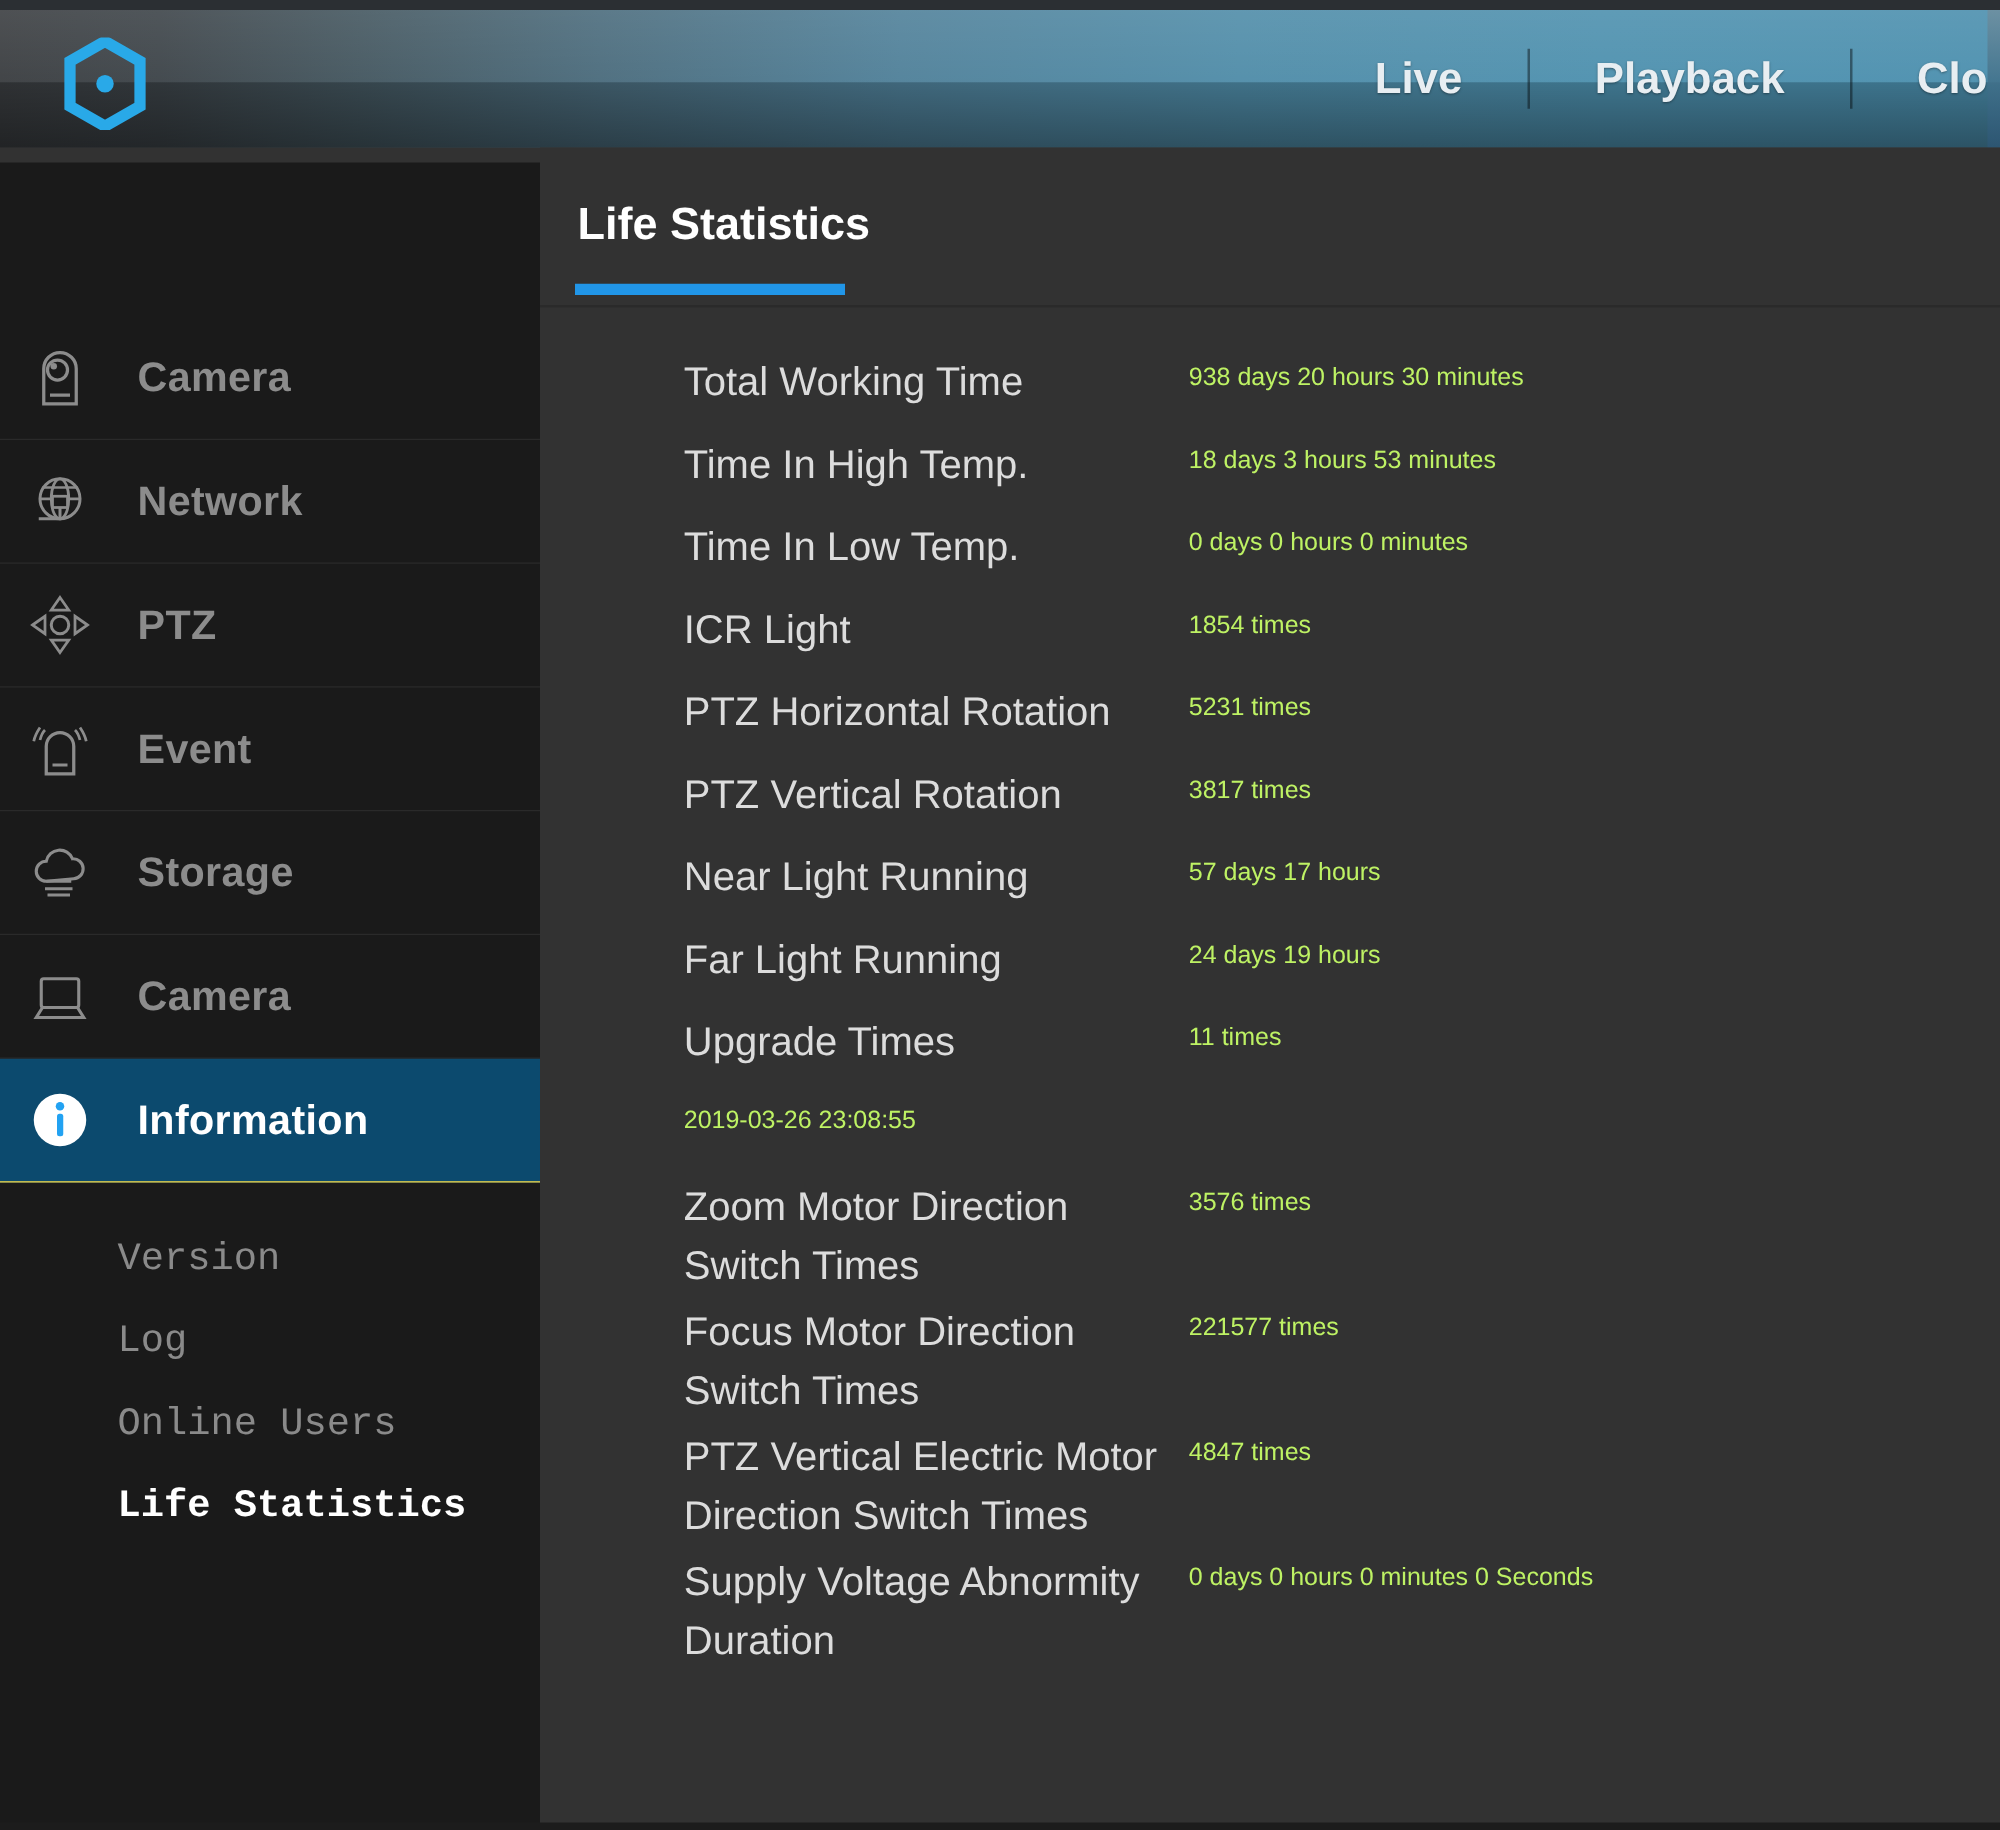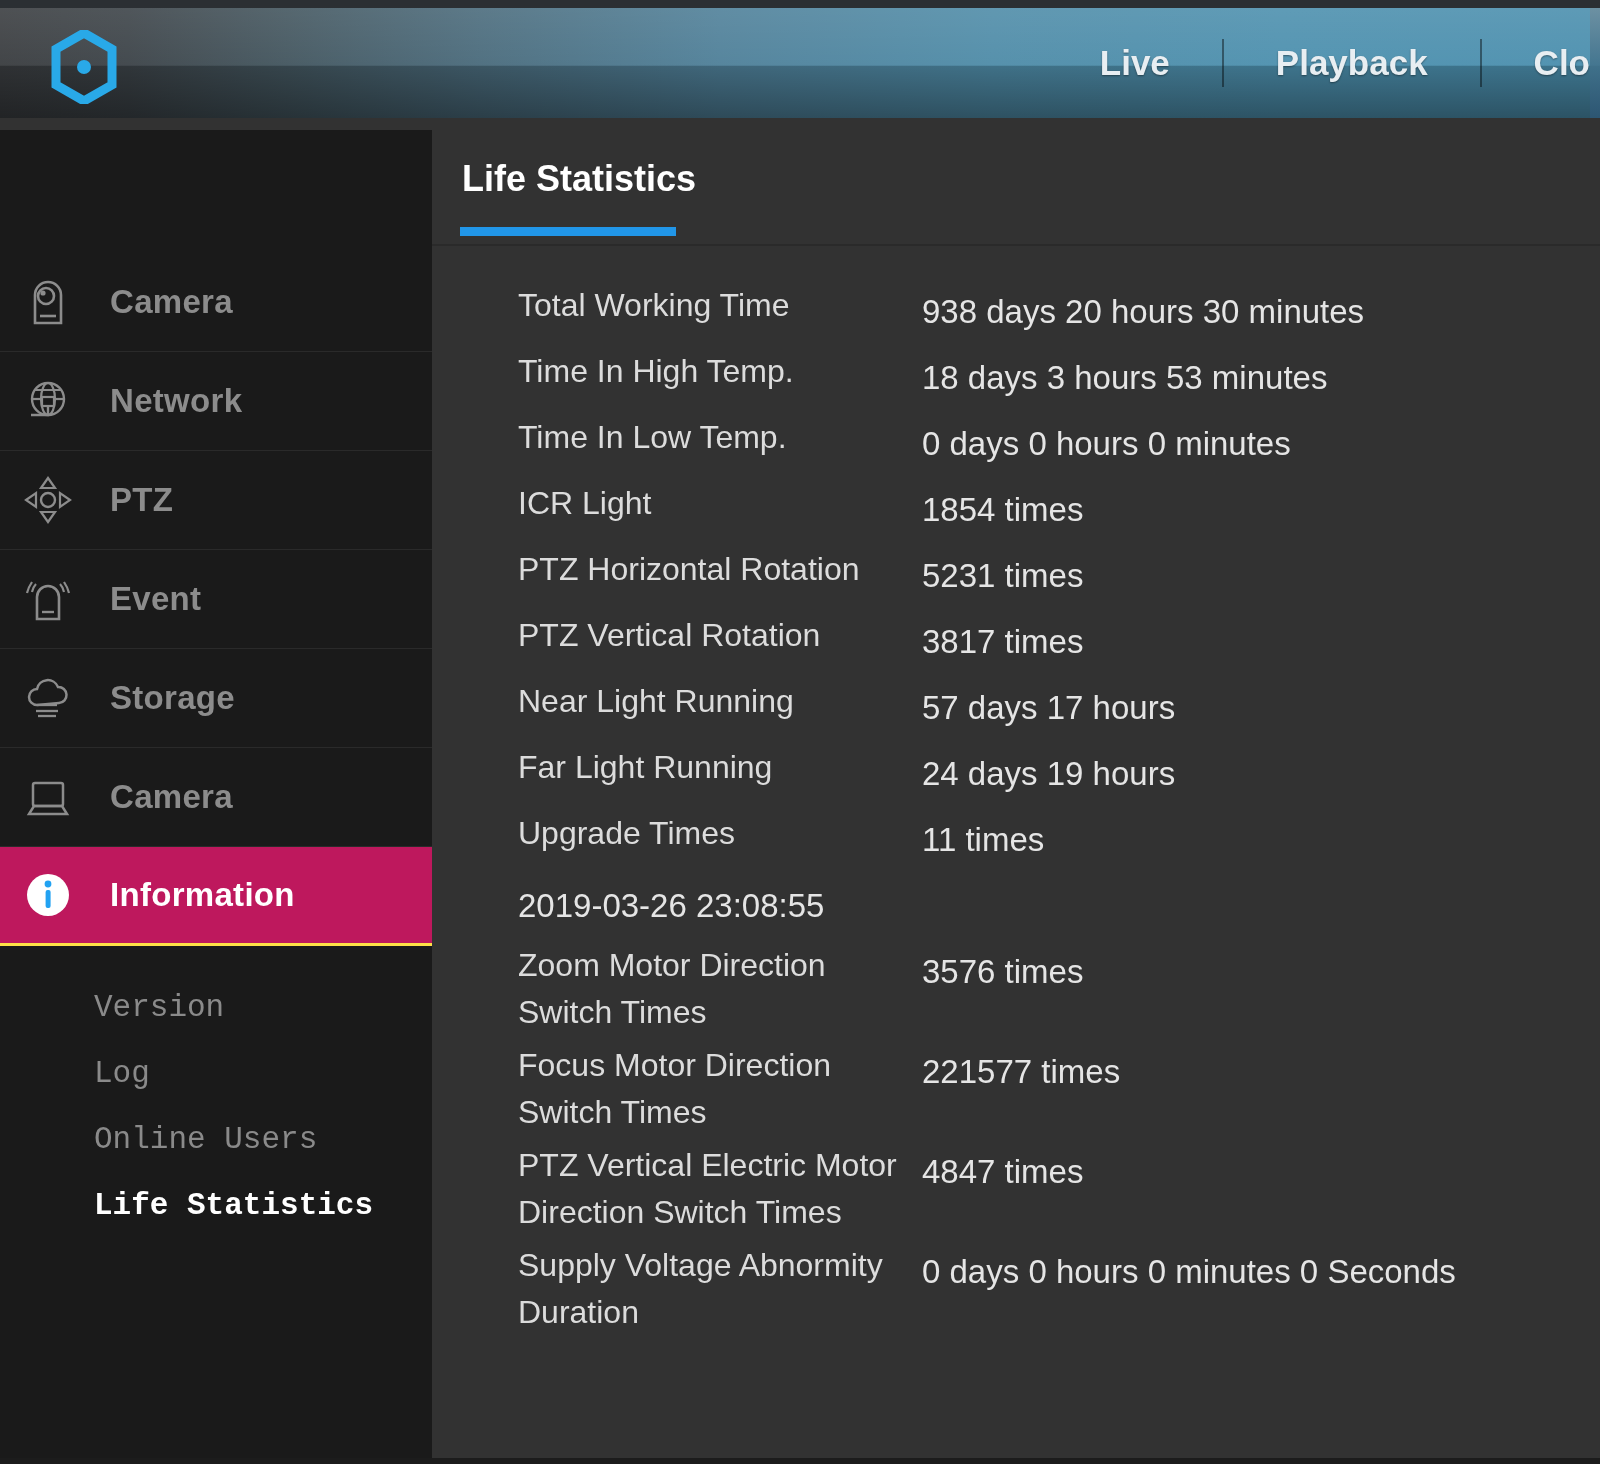--- a/index.html
+++ b/index.html
@@ -85,21 +85,21 @@
   .side-row .ico {
     width:64px; margin-left:16px;
     display:flex; align-items:center; justify-content:center;
     flex:0 0 auto;
   }
   .side-row .lbl {
     margin-left:30px; color:#8c8c8c; font-size:33px; font-weight:bold;
     letter-spacing:.3px;
   }
   .side-row.active {
-    background:#be185d; border-bottom:3px solid #fde047;
+    background:#0c4a6e; border-bottom:1px solid #fde047;
   }
   .side-row.active .lbl { color:#ffffff; }
   .side-row.active .arrow {
     position:absolute; right:-52px; top:0;
     width:0; height:0;
     border-top:50px solid transparent;
     border-bottom:49px solid transparent;
     border-left:52px solid #22a2f2;
   }
 
@@ -122,32 +122,32 @@
   .tab {
     position:absolute; left:30px; top:40px;
     color:#ffffff; font-size:36px; font-weight:bold; cursor:pointer;
   }
   .tab-underline {
     position:absolute; left:28px; bottom:8px;
     width:216px; height:9px; background:#2196e8;
   }
   .content-divider { height:2px; background:#2a2a2a; }
 
-  .rows { padding-top:30px; }
+  .rows { padding-top:30px;margin-left:29px; }
   .stat-row {
     display:flex; align-items:flex-start;
     padding:0 0 0 86px; min-height:66px;
   }
   .stat-label {
     width:404px; flex:0 0 404px;
     color:#dcdcdc; font-size:32px; line-height:1.47;
     padding-top:6px;
   }
   .stat-value {
-    color:#e5e5e5; font-size:33px; line-height:1.47;
+    color:#bef264; font-size:20px; line-height:1.47;
     padding-top:12px; white-space:nowrap;
   }
   .bottom-strip {
     position:absolute; bottom:0; left:0; width:1600px; height:6px;
     background:#1c1c1c;
   }
 </style>
 </head>
 <body>
 

